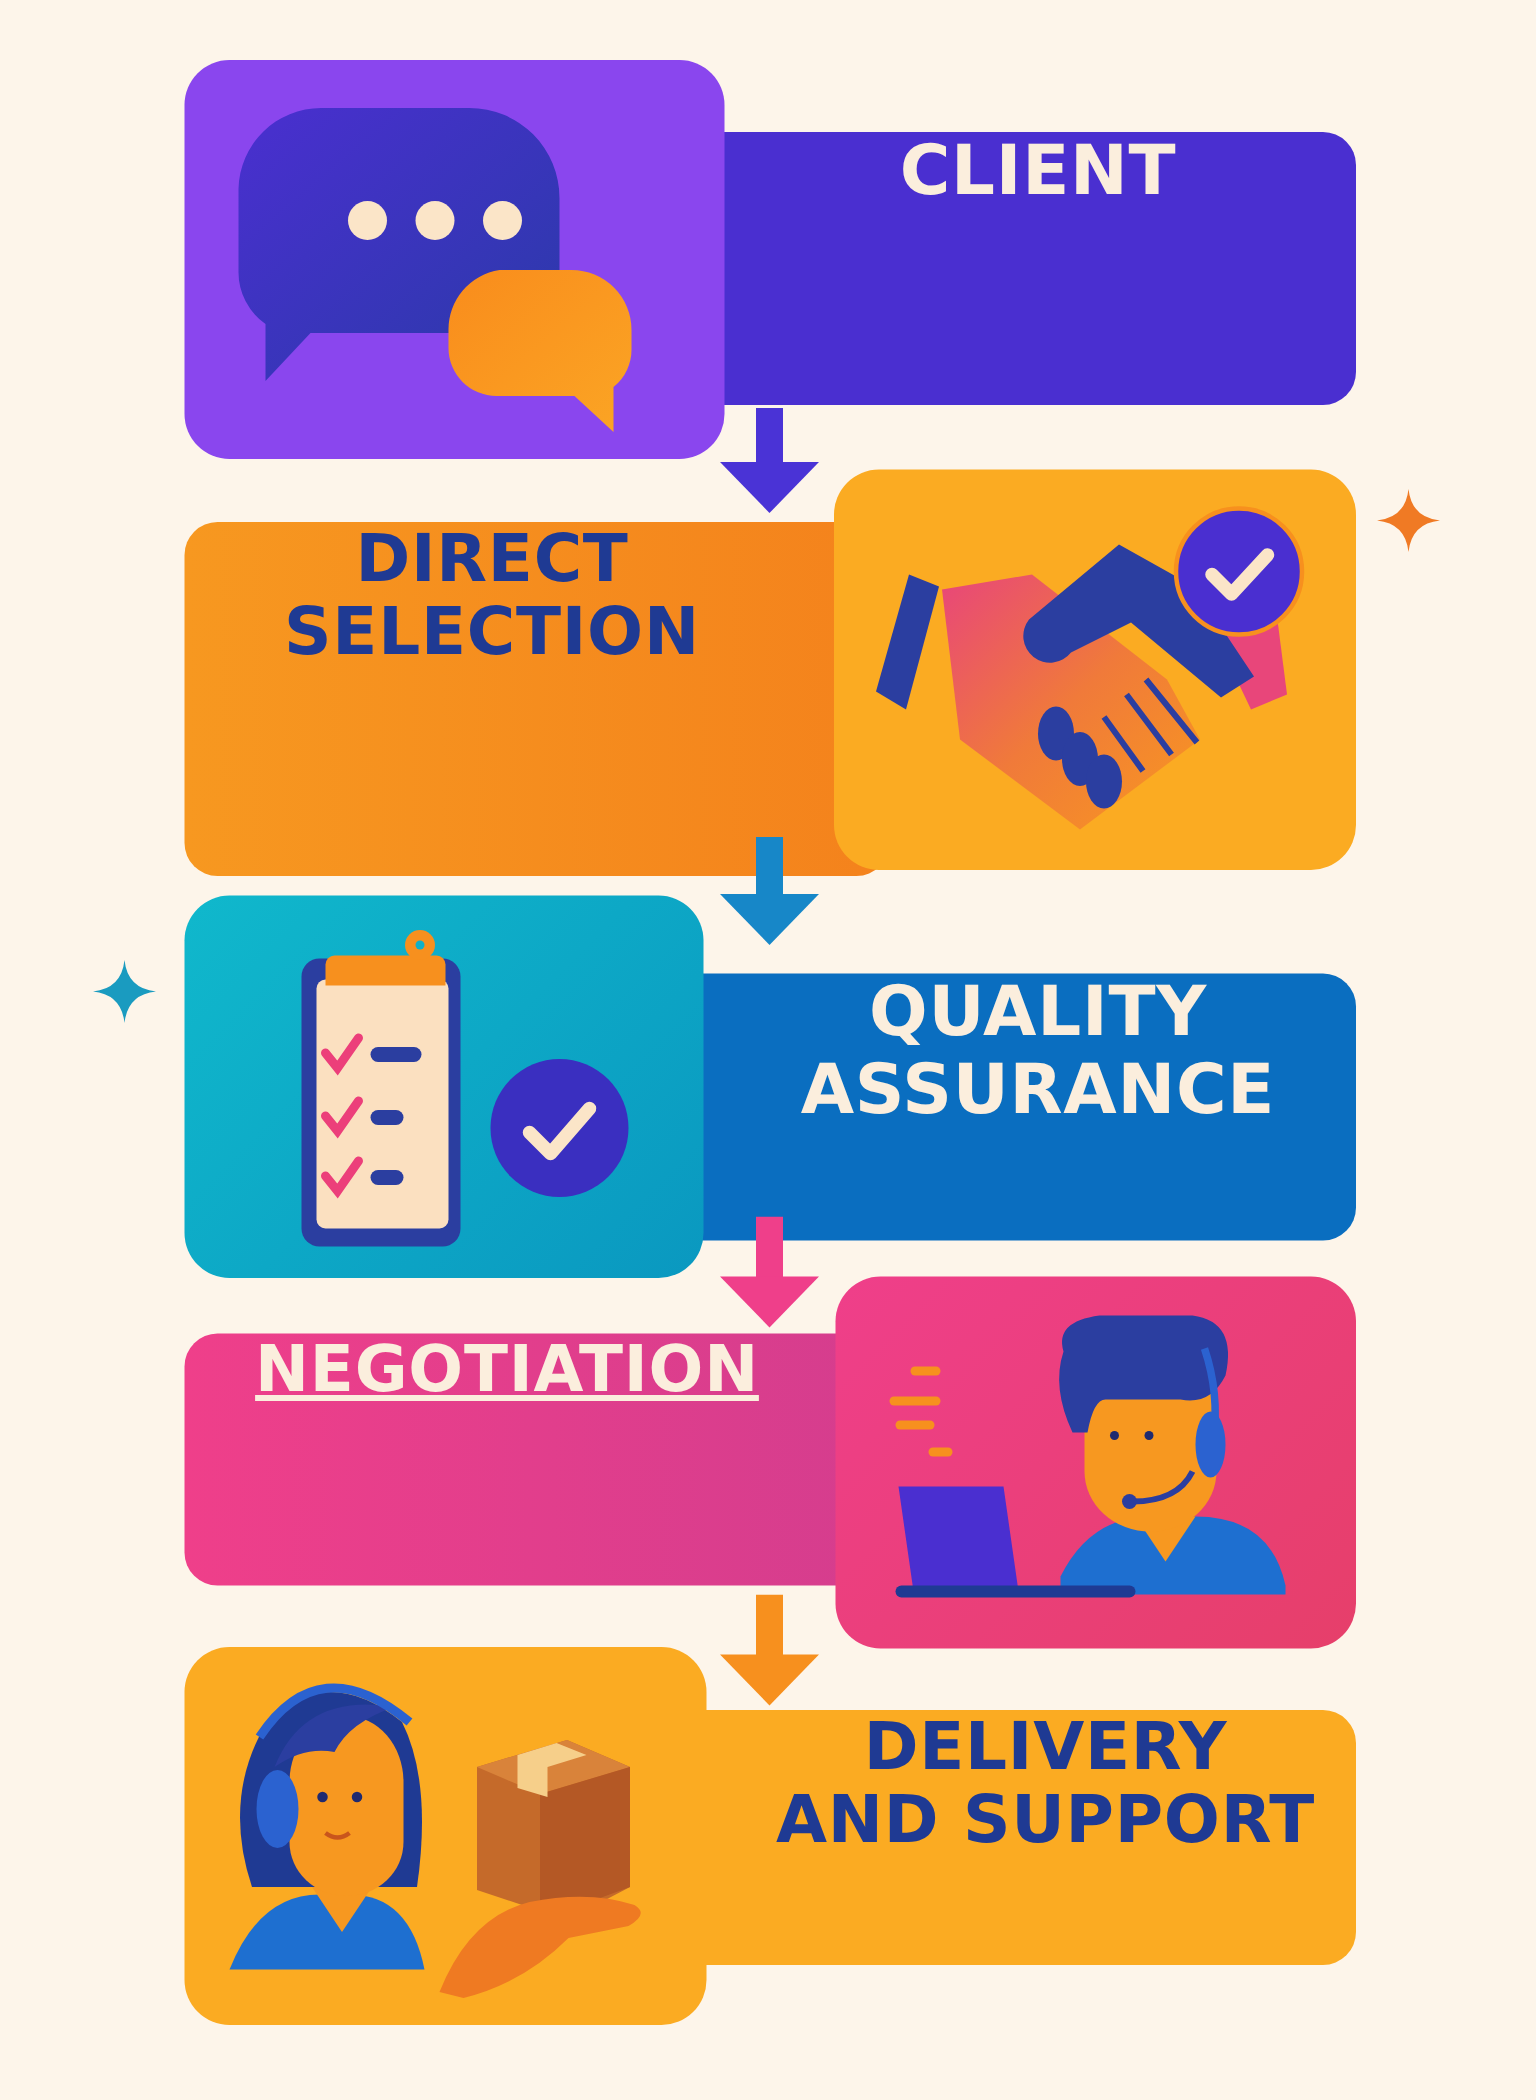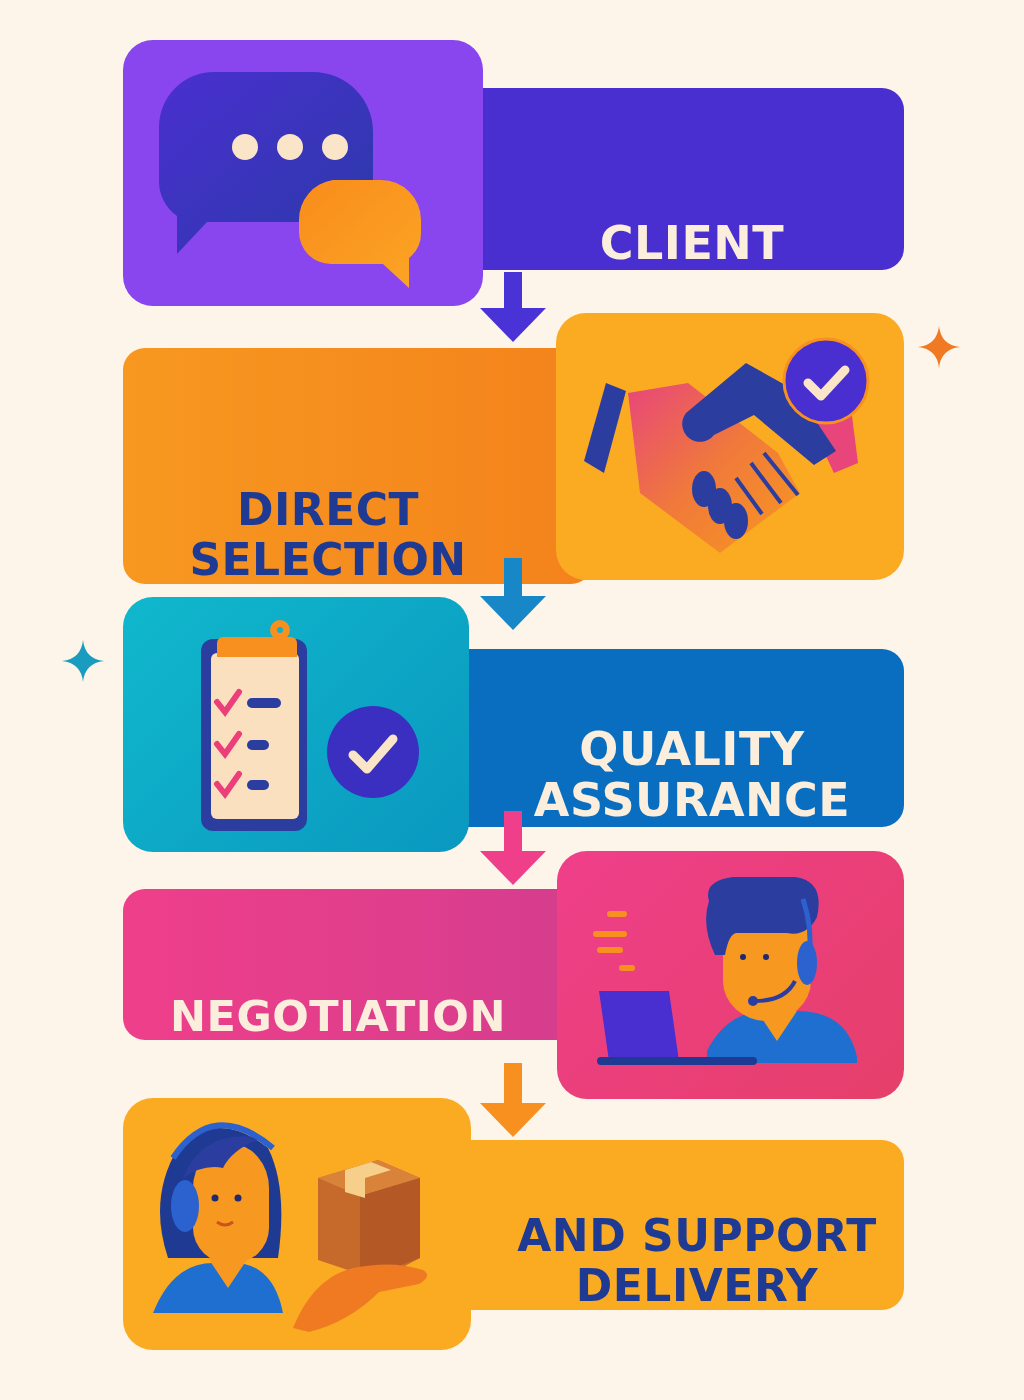--- a/index.html
+++ b/index.html
@@ -1,20 +1,20 @@
 <!DOCTYPE html>
 <html><head>
 <meta charset="utf-8">
 <style>
   * { box-sizing: border-box; margin: 0; padding: 0; }
   html, body { width: 1024px; height: 1400px; background: #fdf5ea; overflow: hidden; }
   body { position: relative; font-family: "DejaVu Sans", sans-serif; }
   .abs { position: absolute; }
   .label-box {
-    display: flex; align-items: flex-end; justify-content: center;
+    display: flex; align-items: flex-start; justify-content: center;
     text-align: center; font-weight: bold; letter-spacing: 0.5px;
     line-height: 1.12; text-transform: uppercase;
   }
   .label-box .txt { display: block; }
   .icon-box { border-radius: 30px; overflow: hidden; }
   .bar { border-radius: 22px; }
   svg { display: block; }
 </style>
 </head>
 <body>
@@ -112,21 +112,21 @@
 
 <svg class="abs" style="left:62px; top:640px;" width="42" height="42" viewBox="0 0 42 42">
   <path d="M21 0 Q23 19 42 21 Q23 23 21 42 Q19 23 0 21 Q19 19 21 0 z" fill="#1a9bc0"></path>
 </svg>
 
 <svg class="abs" style="left:478px; top:811px;" width="70" height="76" viewBox="0 0 70 76">
   <rect x="26" y="0" width="18" height="42" fill="#ef3f8a"></rect>
   <path d="M2 40 h66 l-33 34 z" fill="#ef3f8a"></path>
 </svg>
 
-<div class="abs bar label-box" style="left:123px; top:889px; width:475px; height:151px; background:linear-gradient(90deg,#ef3f8a,#d43d8e); color:#fbeedd; font-size:43px; padding-right:45px;">
+<div class="abs bar label-box" style="left:123px; top:889px; width:475px; height:168px; background:linear-gradient(90deg,#ef3f8a,#d43d8e); color:#fbeedd; font-size:43px; padding-right:45px;text-decoration:underline;">
   <div>
     <span class="txt">NEGOTIATION</span>
   </div>
 </div>
 <div class="abs icon-box" style="left:557px; top:851px; width:347px; height:248px; background:linear-gradient(135deg,#ef3f8a,#e63f6a);">
   <svg width="347" height="248" viewBox="0 0 347 248">
     <rect x="50" y="60" width="20" height="6" rx="3" fill="#f7901e"></rect>
     <rect x="36" y="80" width="34" height="6" rx="3" fill="#f7901e"></rect>
     <rect x="40" y="96" width="26" height="6" rx="3" fill="#f7901e"></rect>
     <rect x="62" y="114" width="16" height="6" rx="3" fill="#f7901e"></rect>
@@ -145,22 +145,22 @@
   </svg>
 </div>
 
 <svg class="abs" style="left:478px; top:1063px;" width="70" height="76" viewBox="0 0 70 76">
   <rect x="26" y="0" width="18" height="42" fill="#f7901e"></rect>
   <path d="M2 40 h66 l-33 34 z" fill="#f7901e"></path>
 </svg>
 
 <div class="abs bar label-box" style="left:440px; top:1140px; width:464px; height:170px; background:#fbab22; color:#1f3a93; font-size:44px; padding-left:50px;">
   <div>
+    <span class="txt">DELIVERY</span>
     <span class="txt">AND SUPPORT</span>
-    <span class="txt">DELIVERY</span>
   </div>
 </div>
 <div class="abs icon-box" style="left:123px; top:1098px; width:348px; height:252px; background:#fbab22;">
   <svg width="348" height="252" viewBox="0 0 348 252">
     <path d="M45 160 q-20 -60 10 -110 q40 -40 90 0 q20 40 10 110 z" fill="#1f3a93"></path>
     <path d="M30 215 q20 -50 60 -50 h20 q40 0 50 50 z" fill="#1e6fd0"></path>
     <path d="M85 160 l20 30 l20 -30 z" fill="#f79820"></path>
     <path d="M70 90 a38 44 0 0 1 76 0 v40 a38 36 0 0 1 -76 0 z" fill="#f79820"></path>
     <path d="M60 80 q20 -50 80 -40 q-30 10 -40 30 q-20 -4 -40 10 z" fill="#2b3ea0"></path>
     <circle cx="92" cy="100" r="3.5" fill="#1f2a70"></circle>

